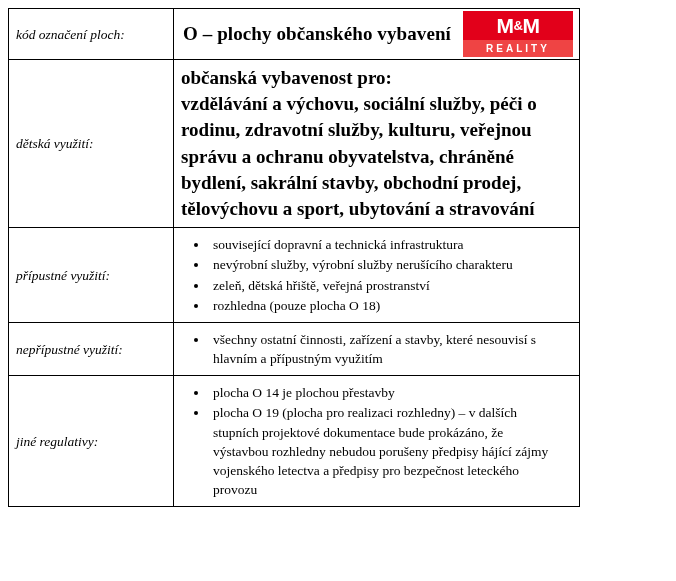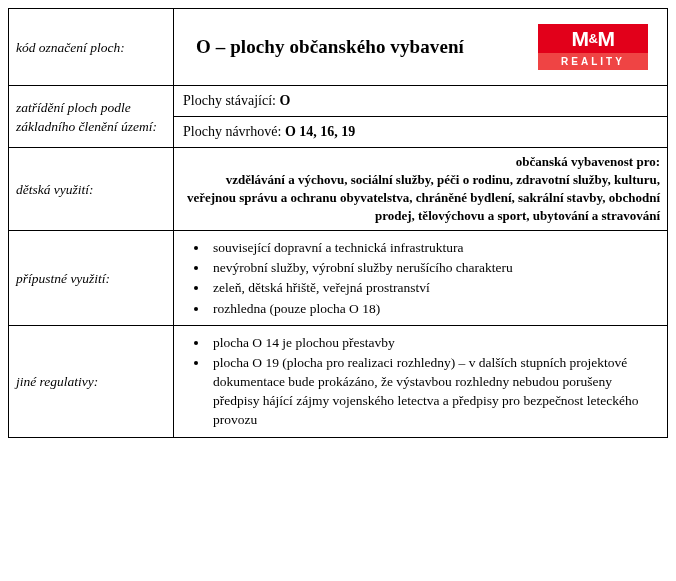--- a/index.html
+++ b/index.html
@@ -15,21 +15,21 @@
     overflow: hidden;
   }
   .sheet {
     width: 676px;
     height: 581px;
     position: relative;
     box-sizing: border-box;
   }
   table.reg {
     border-collapse: collapse;
-    width: 660px;
+    width: 572px;
     margin: 8px 0 0 8px;
     table-layout: fixed;
   }
   table.reg td {
     border: 1px solid #000000;
     vertical-align: middle;
     padding: 5px 7px;
   }
   .col-label {
     width: 165px;
@@ -37,21 +37,21 @@
   .lbl {
     font-style: italic;
     font-size: 13.5px;
     line-height: 1.25;
   }
   .lbl b {
     font-style: italic;
     font-weight: bold;
   }
   .title-cell {
-    padding: 13px !important;
+    padding: 0 !important;
     height: 50px;
     position: relative;
   }
   .title-row-inner {
     display: flex;
     align-items: center;
     justify-content: space-between;
     height: 50px;
     padding: 0 6px 0 9px;
     box-sizing: border-box;
@@ -105,24 +105,23 @@
     padding: 0 !important;
   }
   .sub-line {
     padding: 6px 9px;
     font-size: 14px;
   }
   .sub-line + .sub-line {
     border-top: 1px solid #000000;
   }
   .main-use {
-    font-size: 13px;
+    font-size: 19px;
     font-weight: bold;
     line-height: 1.38;
-    text-align: right;
   }
   .main-use .head {
     display: block;
   }
   ul.bul {
     margin: 2px 0 2px 0;
     padding-left: 28px;
     font-size: 13.5px;
     line-height: 1.42;
   }
@@ -156,33 +155,20 @@
           <div class="title-row-inner">
             <span class="title-text">O – plochy občanského vybavení</span>
             <span class="logo">
               <span class="logo-top">M<span class="amp">&amp;</span>M</span>
               <span class="logo-bottom">REALITY</span>
             </span>
           </div>
         </td>
       </tr>
 
-      <tr>
-        <td class="col-label label-mid">
-          <span class="lbl">zatřídění ploch podle základního členění území:</span>
-        </td>
-        <td class="sub-cell">
-          <div class="sub-line">
-            <span class="plain">Plochy stávající: </span><b class="plain">O</b>
-          </div>
-          <div class="sub-line">
-            <span class="plain">Plochy návrhové: </span><b class="plain">O 14, 16, 19</b>
-          </div>
-        </td>
-      </tr>
 
       <tr>
         <td class="col-label label-mid">
           <span class="lbl">dětská využití:</span>
         </td>
         <td>
           <div class="main-use">
             <span class="head">občanská vybavenost pro:</span>
             <span>vzdělávání a výchovu, sociální služby, péči o rodinu, zdravotní služby, kulturu, veřejnou správu a ochranu obyvatelstva, chráněné bydlení, sakrální stavby, obchodní prodej, tělovýchovu a sport, ubytování a stravování</span>
           </div>
@@ -196,20 +182,30 @@
         <td class="vtop">
           <ul class="bul">
             <li>související dopravní a technická infrastruktura</li>
             <li>nevýrobní služby, výrobní služby nerušícího charakteru</li>
             <li>zeleň, dětská hřiště, veřejná prostranství</li>
             <li>rozhledna (pouze plocha O 18)</li>
           </ul>
         </td>
       </tr>
 
+      <tr>
+        <td class="col-label label-mid">
+          <span class="lbl">nepřípustné využití:</span>
+        </td>
+        <td class="vtop">
+          <ul class="bul">
+            <li>všechny ostatní činnosti, zařízení a stavby, které nesouvisí s hlavním a přípustným využitím</li>
+          </ul>
+        </td>
+      </tr>
 
 
       <tr>
         <td class="col-label label-mid">
           <span class="lbl">jiné regulativy:</span>
         </td>
         <td class="vtop">
           <ul class="bul">
             <li>plocha O 14 je plochou přestavby</li>
             <li>plocha O 19 (plocha pro realizaci rozhledny) – v dalších stupních projektové dokumentace bude prokázáno, že výstavbou rozhledny nebudou porušeny předpisy hájící zájmy vojenského letectva a předpisy pro bezpečnost leteckého provozu</li>

